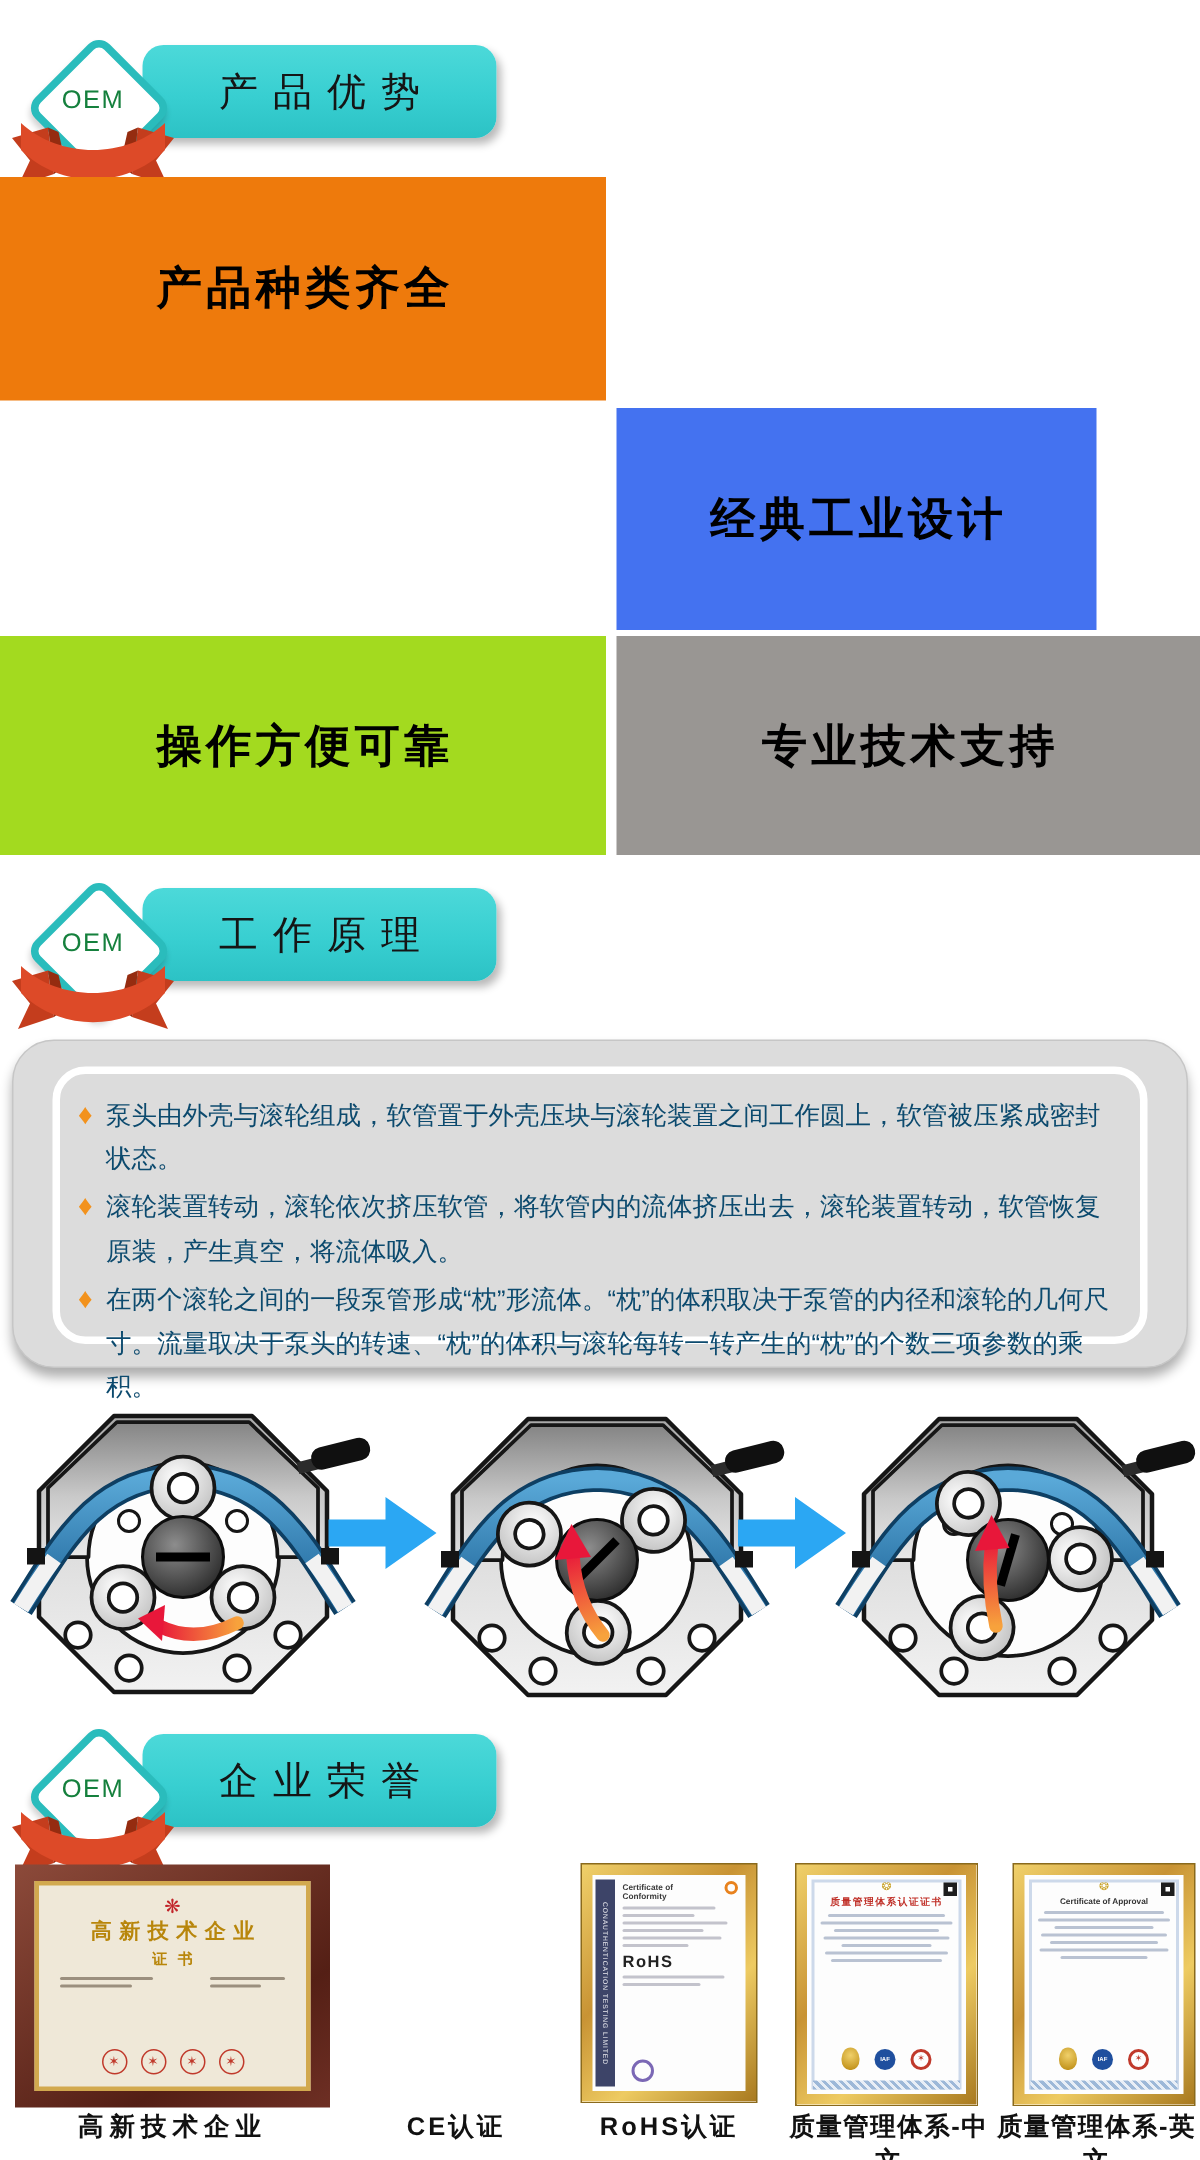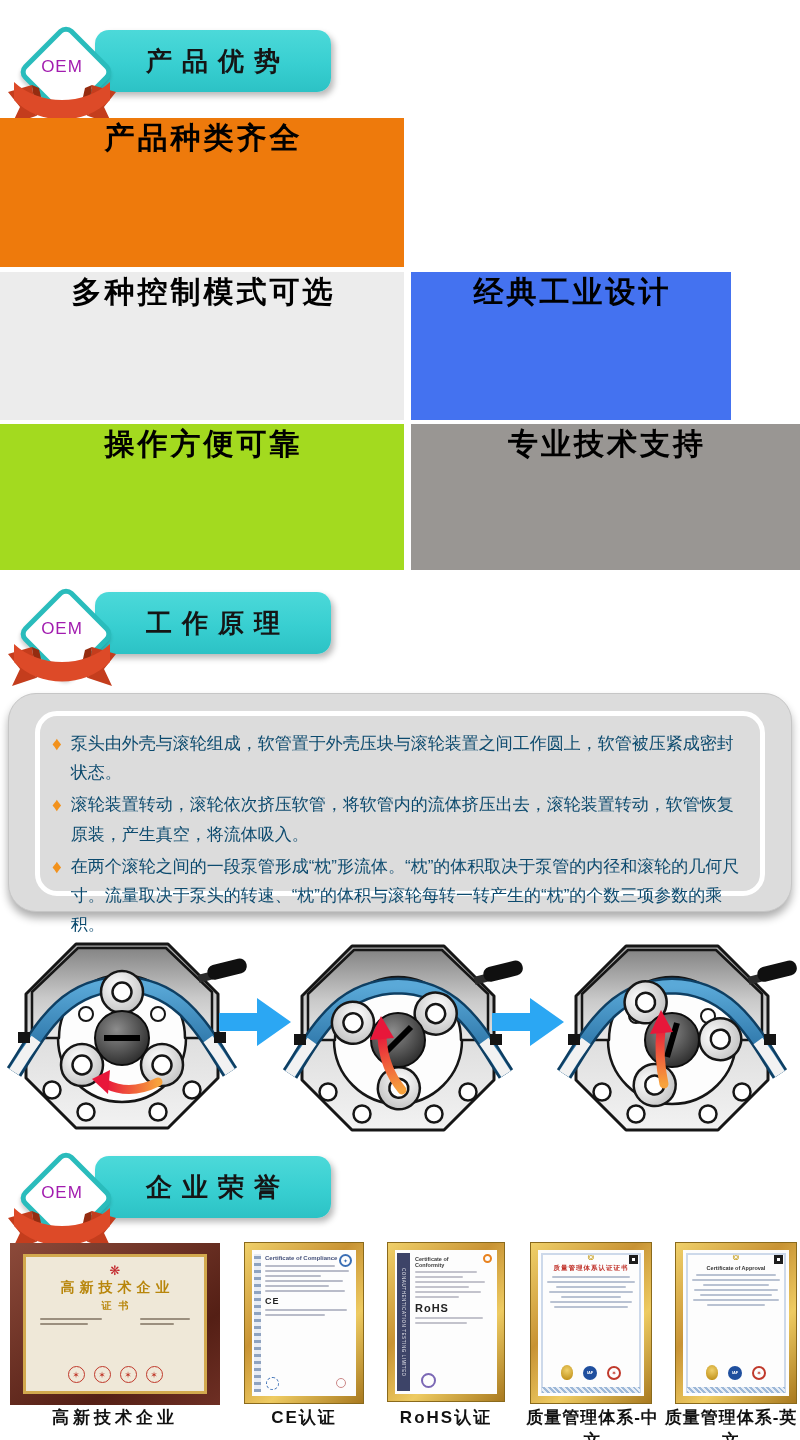--- a/index.html
+++ b/index.html
@@ -4,30 +4,30 @@
 <style>
   html,body{margin:0;padding:0;background:#fff;}
   body{width:800px;height:1440px;position:relative;font-family:"Liberation Sans","DejaVu Sans",sans-serif;overflow:hidden;}
   .stage{position:absolute;left:0;top:0;width:800px;height:1440px;}
 
   
   .sec{position:absolute;left:0;width:345px;height:112px;}
   .sec .banner{position:absolute;left:95px;top:16px;width:236px;height:62px;border-radius:14px;
     background:linear-gradient(180deg,#4cd9d9 0%,#38cfd1 55%,#2cc2c5 100%);
     box-shadow:3px 4px 6px rgba(0,0,0,.28);display:flex;align-items:center;justify-content:center;}
-  .sec .banner .t{font-size:26px;font-weight:700;color:#151515;letter-spacing:10px;margin-right:-10px;}
+  .sec .banner .t{font-size:26px;font-weight:400;color:#151515;letter-spacing:10px;margin-right:-10px;}
   .dbox{position:absolute;left:12px;top:4px;width:100px;height:104px;}
   .diamond{position:absolute;left:19px;top:19px;width:60px;height:60px;background:#fff;
     border:5px solid #2abcbc;border-radius:10px;transform:rotate(45deg);box-shadow:2px 3px 4px rgba(0,0,0,.18);}
   .oem{position:absolute;left:0;top:0;width:100px;height:98px;display:flex;align-items:center;justify-content:center;
-    font-size:17px;color:#a21caf;letter-spacing:1px;}
+    font-size:17px;color:#15803d;letter-spacing:1px;}
   .ribbon{position:absolute;left:-6px;top:62px;width:112px;height:46px;}
 
   
-  .adv{position:absolute;display:flex;align-items:flex-start;justify-content:center;}
+  .adv{position:absolute;display:flex;align-items:center;justify-content:center;}
   .adv .lbl{font-size:30px;font-weight:700;color:#000;letter-spacing:3px;margin-right:-3px;}
   .adv0{left:0;top:118px;width:404px;height:149px;}
   .adv1{left:411px;top:118px;width:389px;height:149px;}
   .adv2{left:0;top:272px;width:404px;height:148px;}
   .adv3{left:411px;top:272px;width:320px;height:148px;}
   .adv4{left:0;top:424px;width:404px;height:146px;}
   .adv5{left:411px;top:424px;width:389px;height:146px;}
 
   
   .panel{position:absolute;left:8px;top:693px;width:784px;height:219px;background:#dcdcdc;border-radius:28px;
@@ -122,23 +122,20 @@
         <path d="M86,5 L82,36 L74,30 L79,8 Z" fill="#952c10"></path>
         <path d="M8,2 C34,26 78,26 104,2 L104,20 C78,46 34,46 8,20 Z" fill="#dd4a28"></path>
       </svg>
       <div class="oem">OEM</div>
     </div>
   </div>
 
   <div class="adv adv0" style="background: rgb(238, 122, 12);">
     <span class="lbl">产品种类齐全</span>
   </div>
-  <div class="adv adv2" style="background: rgb(236, 236, 236);">
-    <span class="lbl">多种控制模式可选</span>
-  </div>
   <div class="adv adv3" style="background: rgb(68, 114, 240);">
     <span class="lbl">经典工业设计</span>
   </div>
   <div class="adv adv5" style="background: rgb(153, 150, 147);">
     <span class="lbl">专业技术支持</span>
   </div>
   <div class="adv adv4" style="background: rgb(163, 218, 31);">
     <span class="lbl">操作方便可靠</span>
   </div>
 
@@ -355,38 +352,20 @@
       </div>
       <div class="pl-seals">
         <span class="seal-red">✶</span>
         <span class="seal-red">✶</span>
         <span class="seal-red">✶</span>
         <span class="seal-red">✶</span>
       </div>
     </div>
   </div>
 
-  <div class="cert gold-frame ce">
-    <div class="page">
-      <div class="ce-side"></div>
-      <div class="ce-badge">✦</div>
-      <div class="ce-title">Certificate of Compliance</div>
-      <div class="tl" style="width:70px"></div>
-        <div class="tl" style="width:84px"></div>
-      <div class="tl" style="width:56px"></div>
-        <div class="tl" style="width:78px"></div>
-      <div class="tl" style="width:64px"></div>
-        <div class="tl" style="width:80px"></div>
-      <div class="ce-mark">CE</div>
-      <div class="tl" style="width:82px"></div>
-        <div class="tl" style="width:60px"></div>
-      <div class="ce-seal"></div>
-      <div class="ce-seal2"></div>
-    </div>
-  </div>
 
   <div class="cert gold-frame rohs">
     <div class="page">
       <div class="rohs-side">CONAUTHENTICATION TESTING LIMITED</div>
       <div class="rohs-logo"></div>
       <div class="rohs-title">Certificate of Conformity</div>
       <div class="tl2" style="width:62px"></div>
         <div class="tl2" style="width:48px"></div>
       <div class="tl2" style="width:70px"></div>
         <div class="tl2" style="width:54px"></div>

